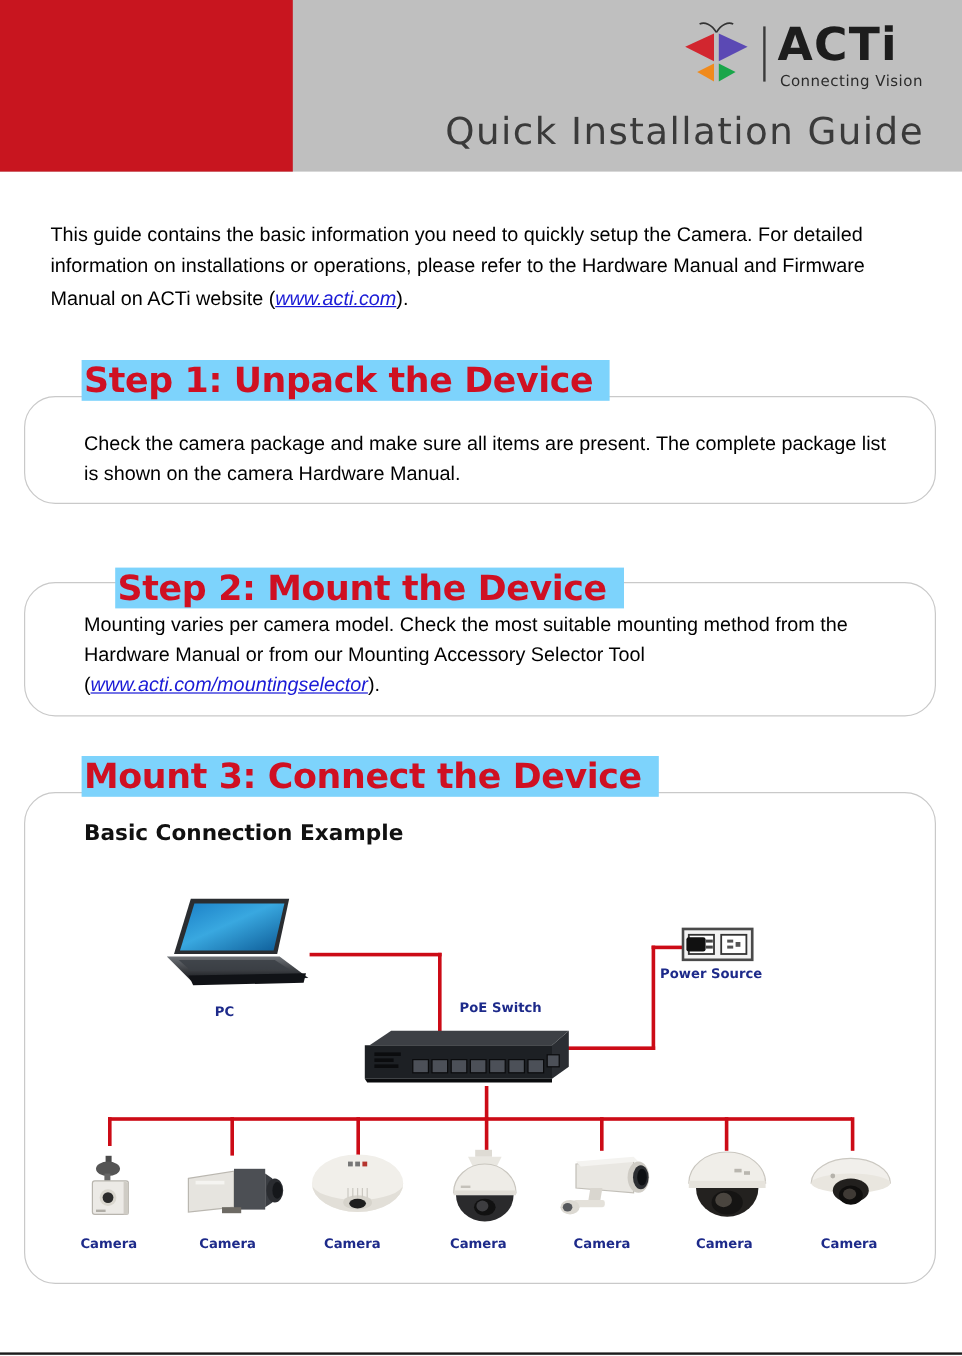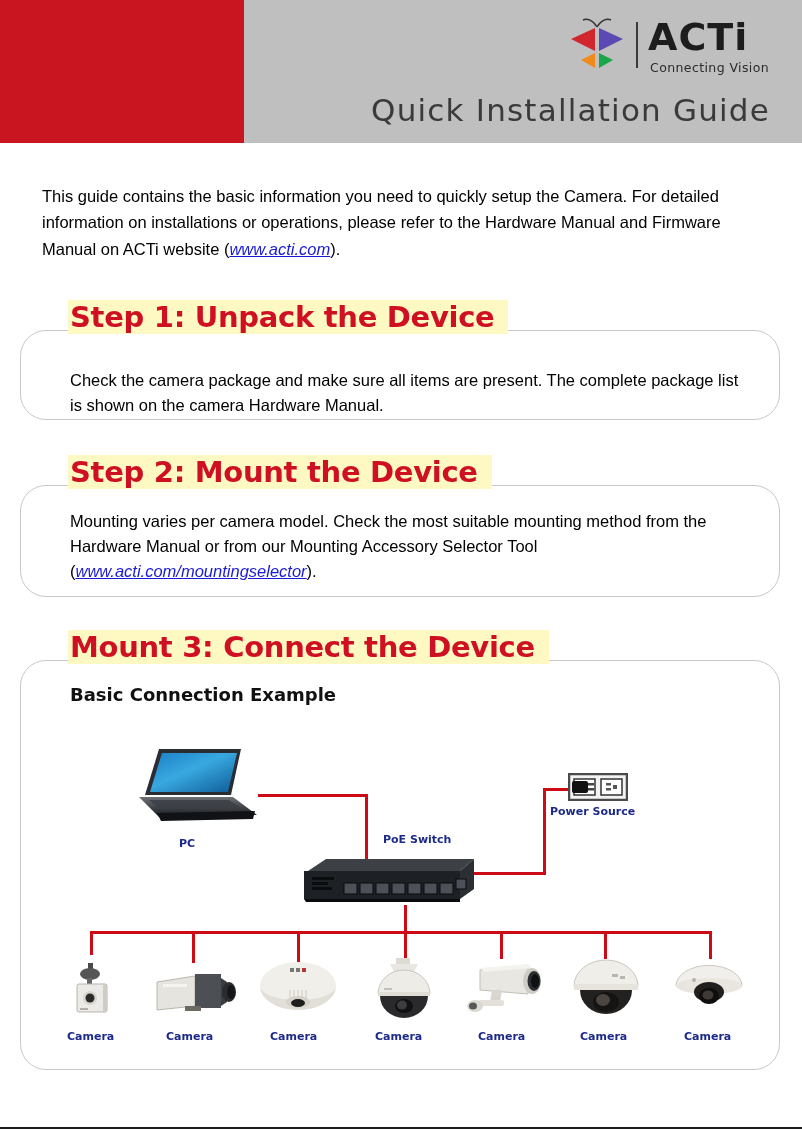--- a/index.html
+++ b/index.html
@@ -22,31 +22,31 @@
   #header-title{position:absolute;left:0;top:92px;width:770px;text-align:right;
     font-size:31px;color:#3a3a3a;letter-spacing:1.2px;
     font-family:"DejaVu Sans",sans-serif;}
 
   
   #intro{position:absolute;left:42px;top:166px;width:730px;
     font-size:16.5px;line-height:26.5px;color:#000;}
   a.extlink{color:#1a1ad6;font-style:italic;text-decoration:underline;font-weight:500;text-align:right;}
   .step-box{position:absolute;left:20px;border:1.6px solid #c9c9c9;border-radius:26px;
     background:#fff;box-sizing:border-box;}
-  .step-title{position:absolute;left:68px;background:#fef9c3;padding:0 14px 0 2px;
+  .step-title{position:absolute;left:68px;background:#7dd3fc;padding:0 14px 0 2px;
     color:#cf1022;font-size:29px;font-weight:bold;letter-spacing:-.3px;white-space:nowrap;
     font-family:"DejaVu Sans",sans-serif;z-index:3;}
   .step-body{position:absolute;left:70px;font-size:16.5px;line-height:25px;color:#000;}
 
   #step1-box{top:330px;width:760px;height:90px;}
   #step1-title{top:300px;}
-  #step1-body{top:368px;width:680px;}
+  #step1-body{top:358px;width:680px;}
 
   #step2-box{top:485px;width:760px;height:112px;}
-  #step2-title{top:455px;}
+  #step2-title{top:473px;margin-left:28px;}
   #step2-body{top:509px;width:690px;}
 
   #step3-box{top:660px;width:760px;height:410px;}
   #step3-title{top:630px;}
   #step3-sub{position:absolute;left:70px;top:684px;font-size:18px;font-weight:bold;color:#111;
     font-family:"DejaVu Sans",sans-serif;}
   .wire{position:absolute;background:#cc0b16;}
   .wire-h{height:3px;}
   .wire-v{width:3px;}
 

